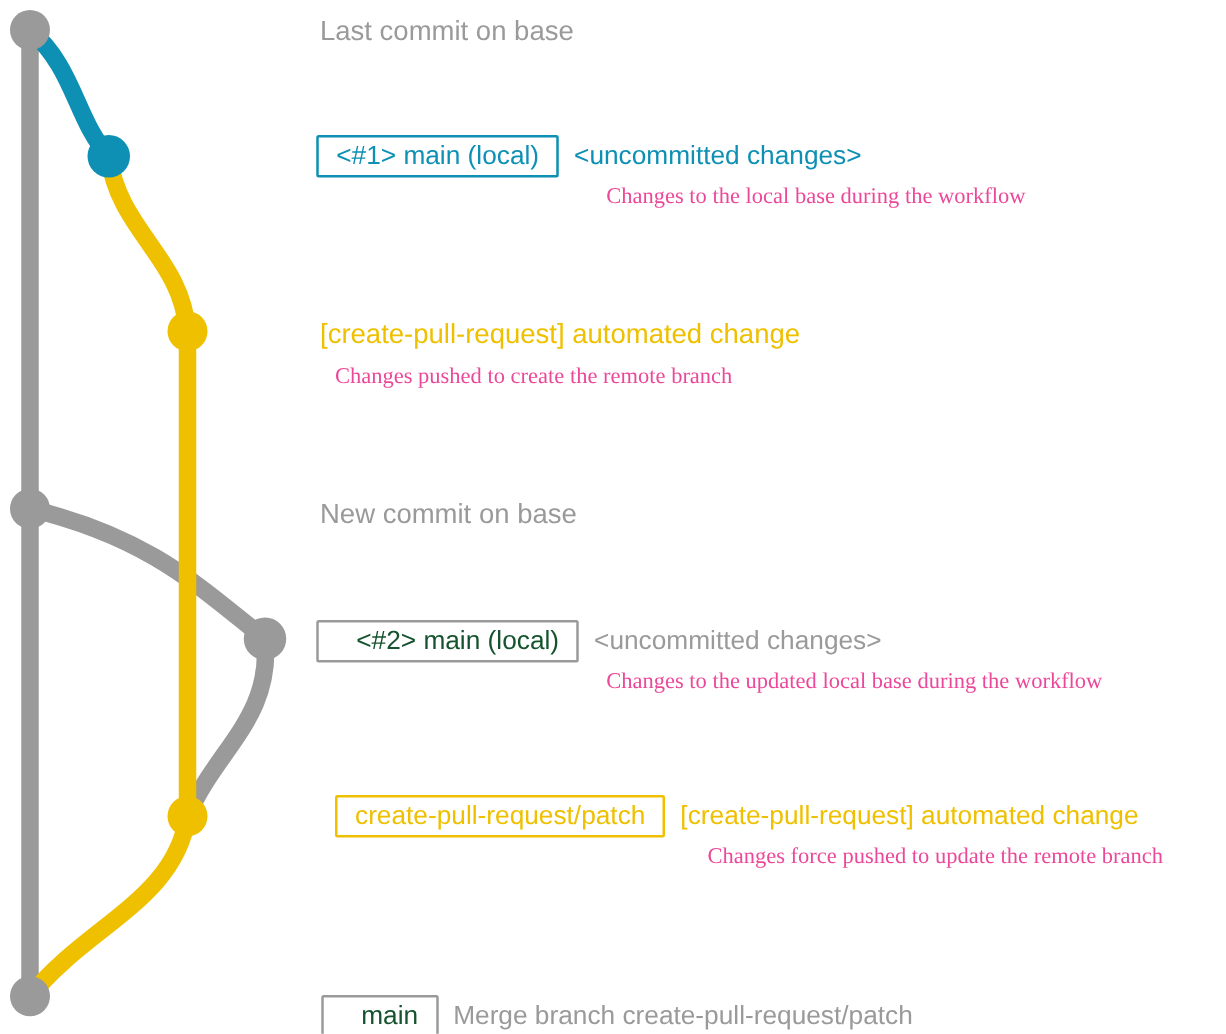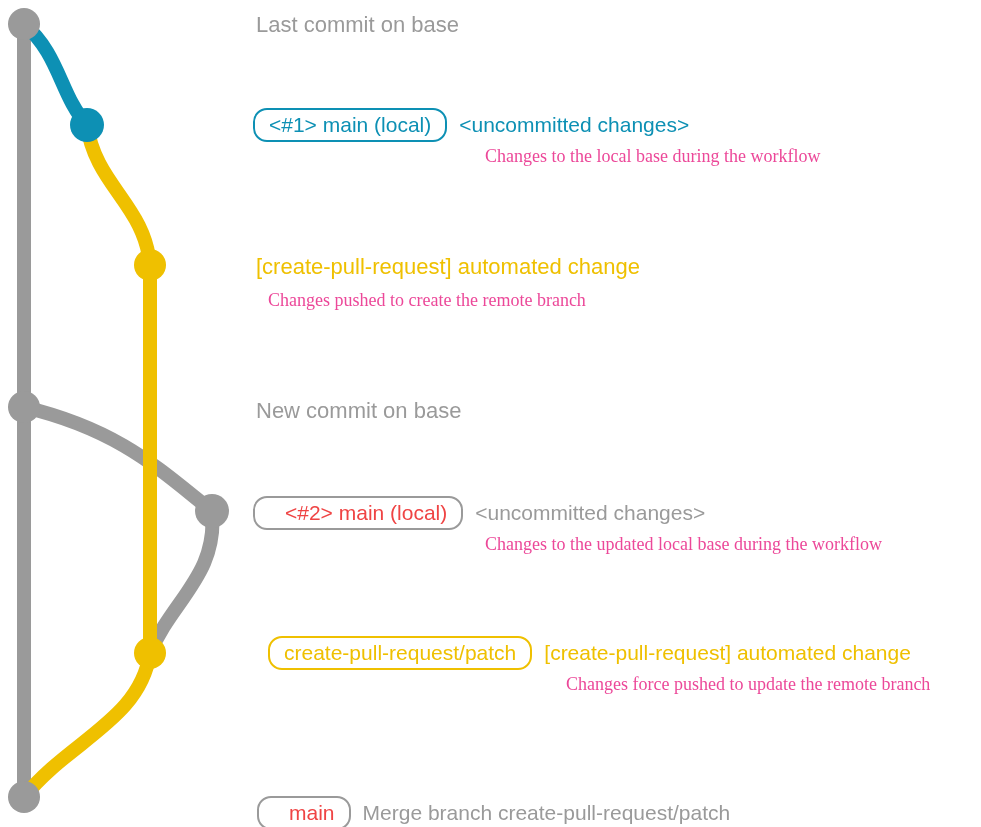--- a/index.html
+++ b/index.html
@@ -31,33 +31,33 @@
   .row {
     position: absolute;
     display: flex;
     align-items: center;
   }
   .pill {
     display: inline-flex;
     align-items: center;
     justify-content: center;
     border: 2px solid #999999;
-    border-radius: 14px;
+    border-radius: 2px;
     box-sizing: border-box;
     height: 34px;
     padding: 0 14px;
     font-size: 21px;
     font-family: "Liberation Sans", sans-serif;
     color: #999999;
     white-space: nowrap;
     background: #ffffff;
   }
   .pill.blue { border-color: #0d90b4; color: #0d90b4; }
   .pill.yellow { border-color: #efc000; color: #efc000; }
-  .pill.gray { border-color: #9a9a9a; color: #ef4444; padding-left: 30px; }
+  .pill.gray { border-color: #9a9a9a; color: #14532d; padding-left: 30px; }
   .subject {
     font-size: 21px;
     font-family: "Liberation Sans", sans-serif;
     white-space: nowrap;
     margin-left: 12px;
   }
   .subject.blue { color: #0d90b4; }
   .subject.yellow { color: #efc000; }
   .subject.gray { color: #9a9a9a; }
   .standalone {

